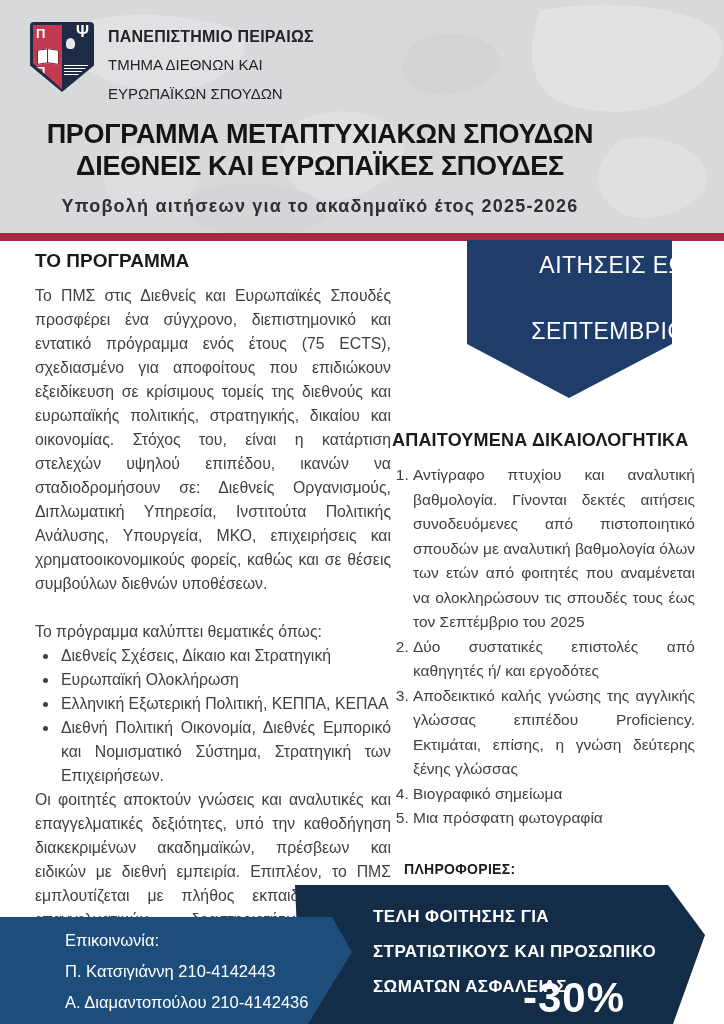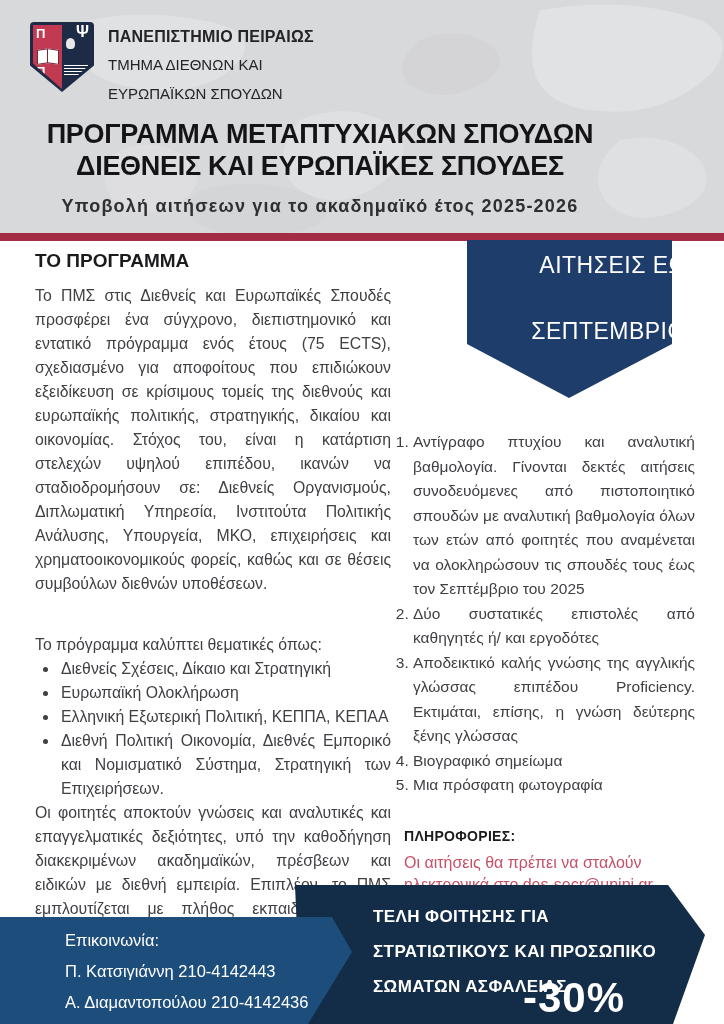--- a/index.html
+++ b/index.html
@@ -30,21 +30,21 @@
 
   .title-block { position:absolute; left:0; top:118px; width:640px; text-align:center; z-index:2; }
   .title-line { font-size:27px; line-height:32px; font-weight:bold; color:#141416; letter-spacing:-0.3px; }
   .subtitle { margin-top:14px; font-size:18px; font-weight:bold; color:#2e2e33; letter-spacing:1.2px; }
   .divider { position:absolute; left:0; top:233px; width:724px; height:8px; background:#a32c44; z-index:3; }
 
   
   .left-col { position:absolute; left:35px; top:250px; width:356px; color:#3f3f44; z-index:2; }
   .section-heading { font-size:19px; font-weight:bold; color:#1b1b1e; margin-bottom:12px; }
   .body-par { font-size:15.8px; line-height:24px; text-align:justify; }
-  .topics-intro { font-size:15.8px; line-height:24px; margin-top:37px; }
+  .topics-intro { font-size:15.8px; line-height:24px; margin-top:24px; }
   .topics { margin-left:24px; font-size:15.8px; line-height:24px; text-align:justify; }
   .topics li { padding-left:2px; }
 
   
   .badge { position:absolute; left:467px; top:240px; width:234px; height:158px; background:#1f3d6b;
            clip-path:polygon(0 0, 205px 0, 205px 104px, 102px 158px, 0 104px);
            color:#ffffff; text-align:right; z-index:4; padding-top:9px; }
   .badge div { font-size:23px; line-height:33px; letter-spacing:0.5px; }
 
   
@@ -129,20 +129,21 @@
   </div>
 
   <div class="badge">
     <div>ΑΙΤΗΣΕΙΣ ΕΩΣ</div>
     <div>15</div>
     <div>ΣΕΠΤΕΜΒΡΙΟΥ</div>
     <div>2025</div>
   </div>
 
   <div class="right-col">
+    <div class="req-heading">ΑΠΑΙΤΟΥΜΕΝΑ ΔΙΚΑΙΟΛΟΓΗΤΙΚΑ</div>
     <ol class="req-list">
       <li>Αντίγραφο πτυχίου και αναλυτική βαθμολογία. Γίνονται δεκτές αιτήσεις συνοδευόμενες από πιστοποιητικό σπουδών με αναλυτική βαθμολογία όλων των ετών από φοιτητές που αναμένεται να ολοκληρώσουν τις σπουδές τους έως τον Σεπτέμβριο του 2025</li>
       <li>Δύο συστατικές επιστολές από καθηγητές ή/ και εργοδότες</li>
       <li>Αποδεικτικό καλής γνώσης της αγγλικής γλώσσας επιπέδου Proficiency. Εκτιμάται, επίσης, η γνώση δεύτερης ξένης γλώσσας</li>
       <li>Βιογραφικό σημείωμα</li>
       <li>Μια πρόσφατη φωτογραφία</li>
     </ol>
     <div class="info-block">
       <div class="info-heading">ΠΛΗΡΟΦΟΡΙΕΣ:</div>
       <div class="info-text"><span>Οι αιτήσεις θα πρέπει να σταλούν ηλεκτρονικά στο </span><span>des-secr@unipi.gr</span></div>

